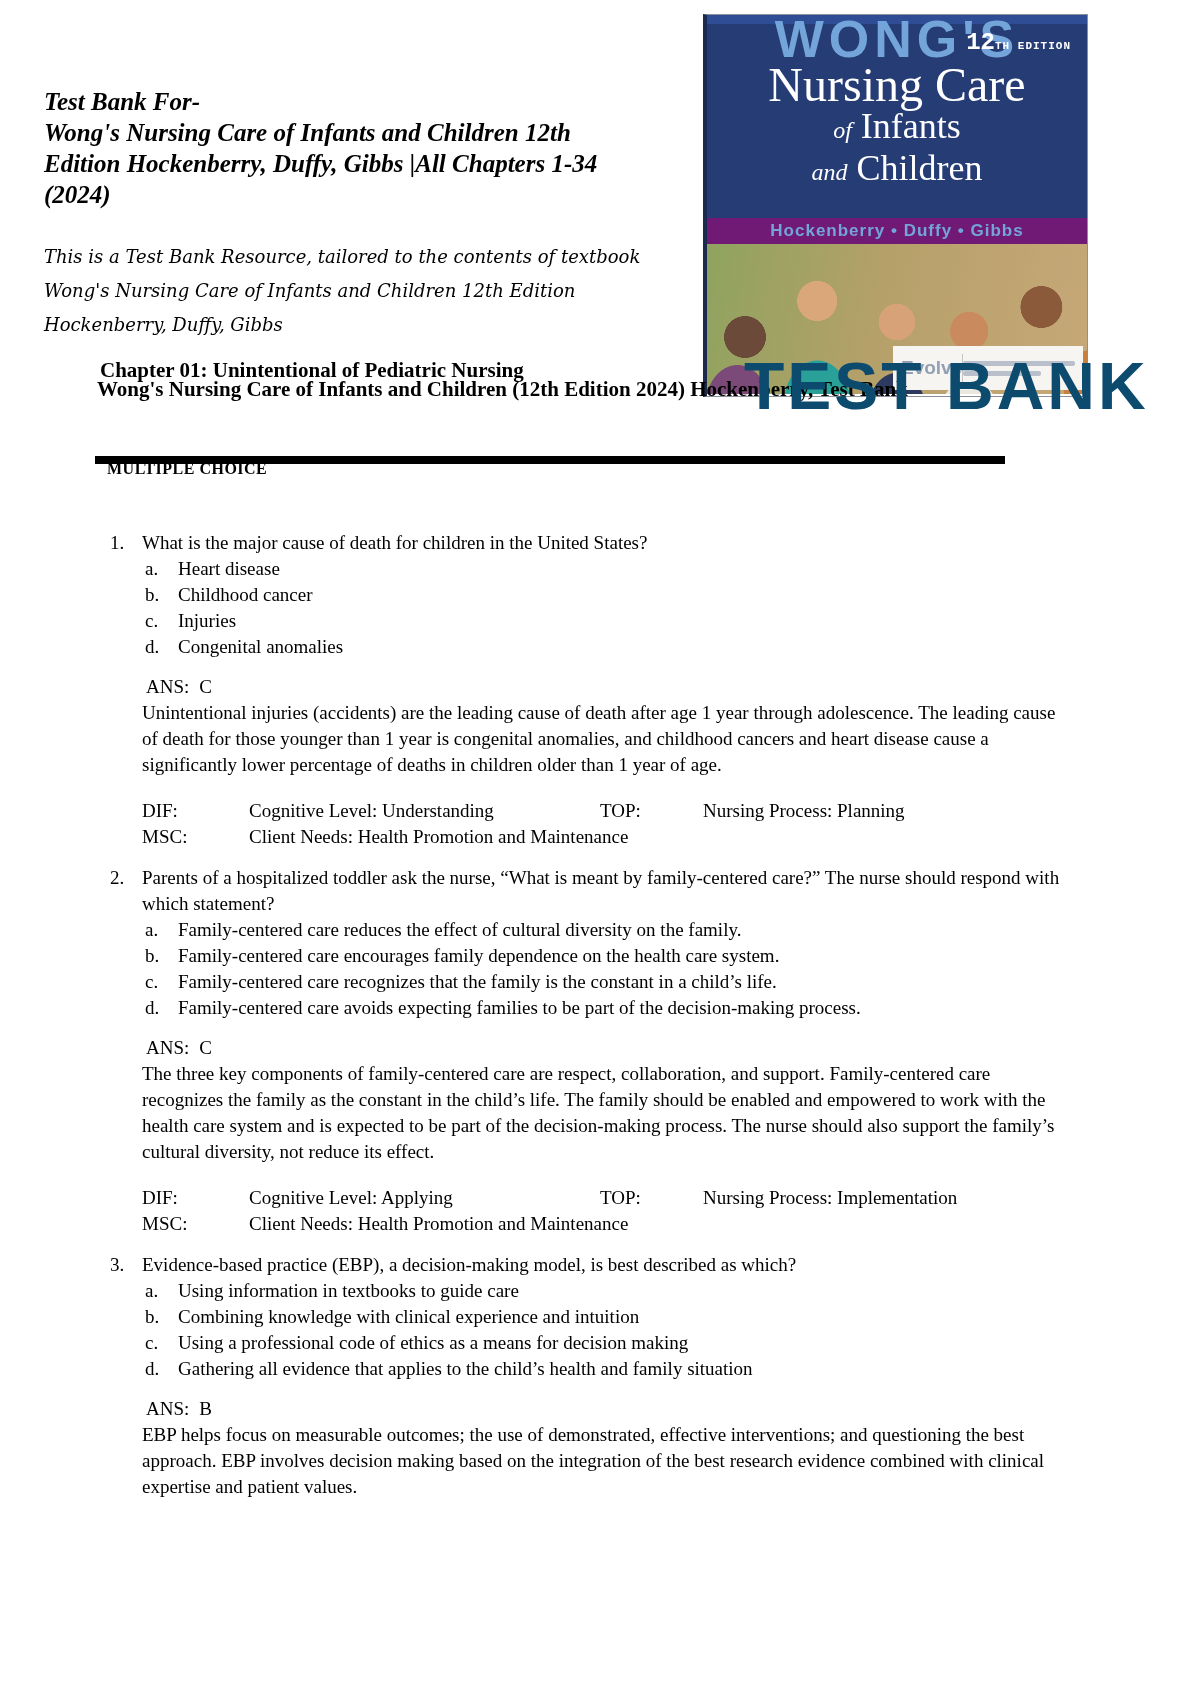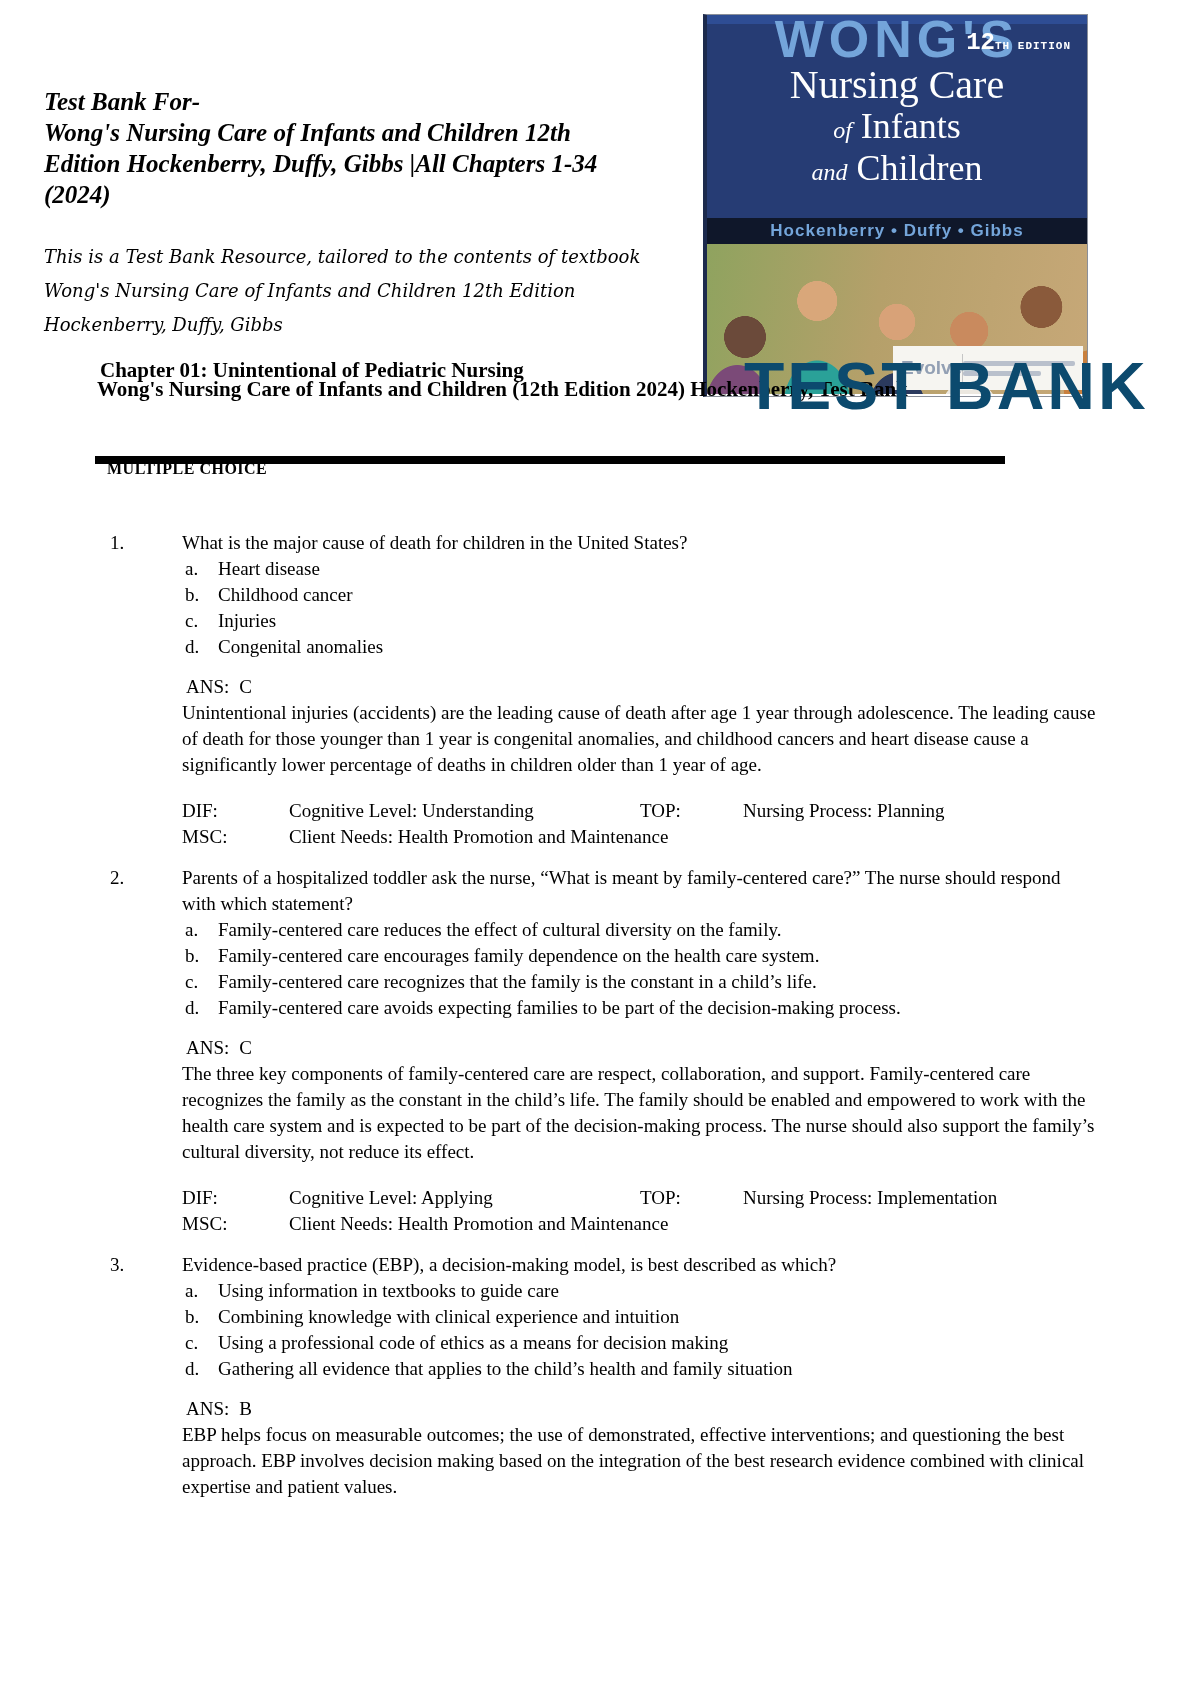--- a/index.html
+++ b/index.html
@@ -39,25 +39,25 @@
     position:absolute;top:14px;right:16px;color:#ffffff;
     font-family:Liberation Mono, monospace;font-weight:bold;
   }
   .edition-num{font-size:24px;}
   .edition-suffix{font-size:11px;letter-spacing:1px;}
   .brand{
     font-family:"Liberation Sans", sans-serif;
     font-weight:800;font-size:52px;line-height:48px;letter-spacing:5px;
     color:#74a5da;
   }
-  .cover-title-1{color:#fff;font-size:40px;line-height:44px;}
+  .cover-title-1{color:#fff;font-size:48px;line-height:44px;}
   .cover-title-2,.cover-title-3{color:#fff;font-size:36px;line-height:38px;}
   .small-prefix{font-style:italic;font-size:24px;}
   .authors-band{
-    height:26px;background:#0f172a;
+    height:26px;background:#701a75;
     display:flex;align-items:center;justify-content:center;
     font-family:"Liberation Sans", sans-serif;font-weight:bold;
     font-size:17px;letter-spacing:1px;color:#74a5da;
   }
   .cover-photo{
     position:relative;height:150px;
     background-image:
       radial-gradient(46px 46px at 10% 62%, #6b4a3a 0 45%, rgba(0,0,0,0) 46%),
       radial-gradient(70px 90px at 8% 108%, #7b4a78 0 45%, rgba(0,0,0,0) 46%),
       radial-gradient(44px 44px at 29% 38%, #d9a77a 0 45%, rgba(0,0,0,0) 46%),
@@ -98,21 +98,21 @@
   .rule{position:absolute;left:95px;top:456px;width:910px;height:8px;background:#000;}
   .section-label{position:absolute;left:107px;top:460px;font-weight:bold;font-size:16px;letter-spacing:0.5px;}
 
   
   .questions{
     position:absolute;left:97px;top:530px;width:1000px;
     font-size:19px;line-height:26px;
   }
   .q{display:flex;margin-bottom:15px;}
   .q-num{flex:none;width:45px;padding-left:13px;box-sizing:border-box;}
-  .q-body{width:932px;margin-left:40px;}
+  .q-body{width:932px;}
   .q-text{max-width:932px;}
   .opt{display:flex;}
   .opt-letter{flex:none;width:36px;padding-left:3px;box-sizing:border-box;}
   .opt-text{max-width:830px;}
   .ans-row{margin-top:14px;padding-left:4px;}
   .ans-label{margin-right:10px;}
   .rationale{max-width:932px;}
   .meta{margin-top:20px;}
   .meta-row{display:flex;gap:45px;}
   .meta-label{flex:none;width:62px;}

